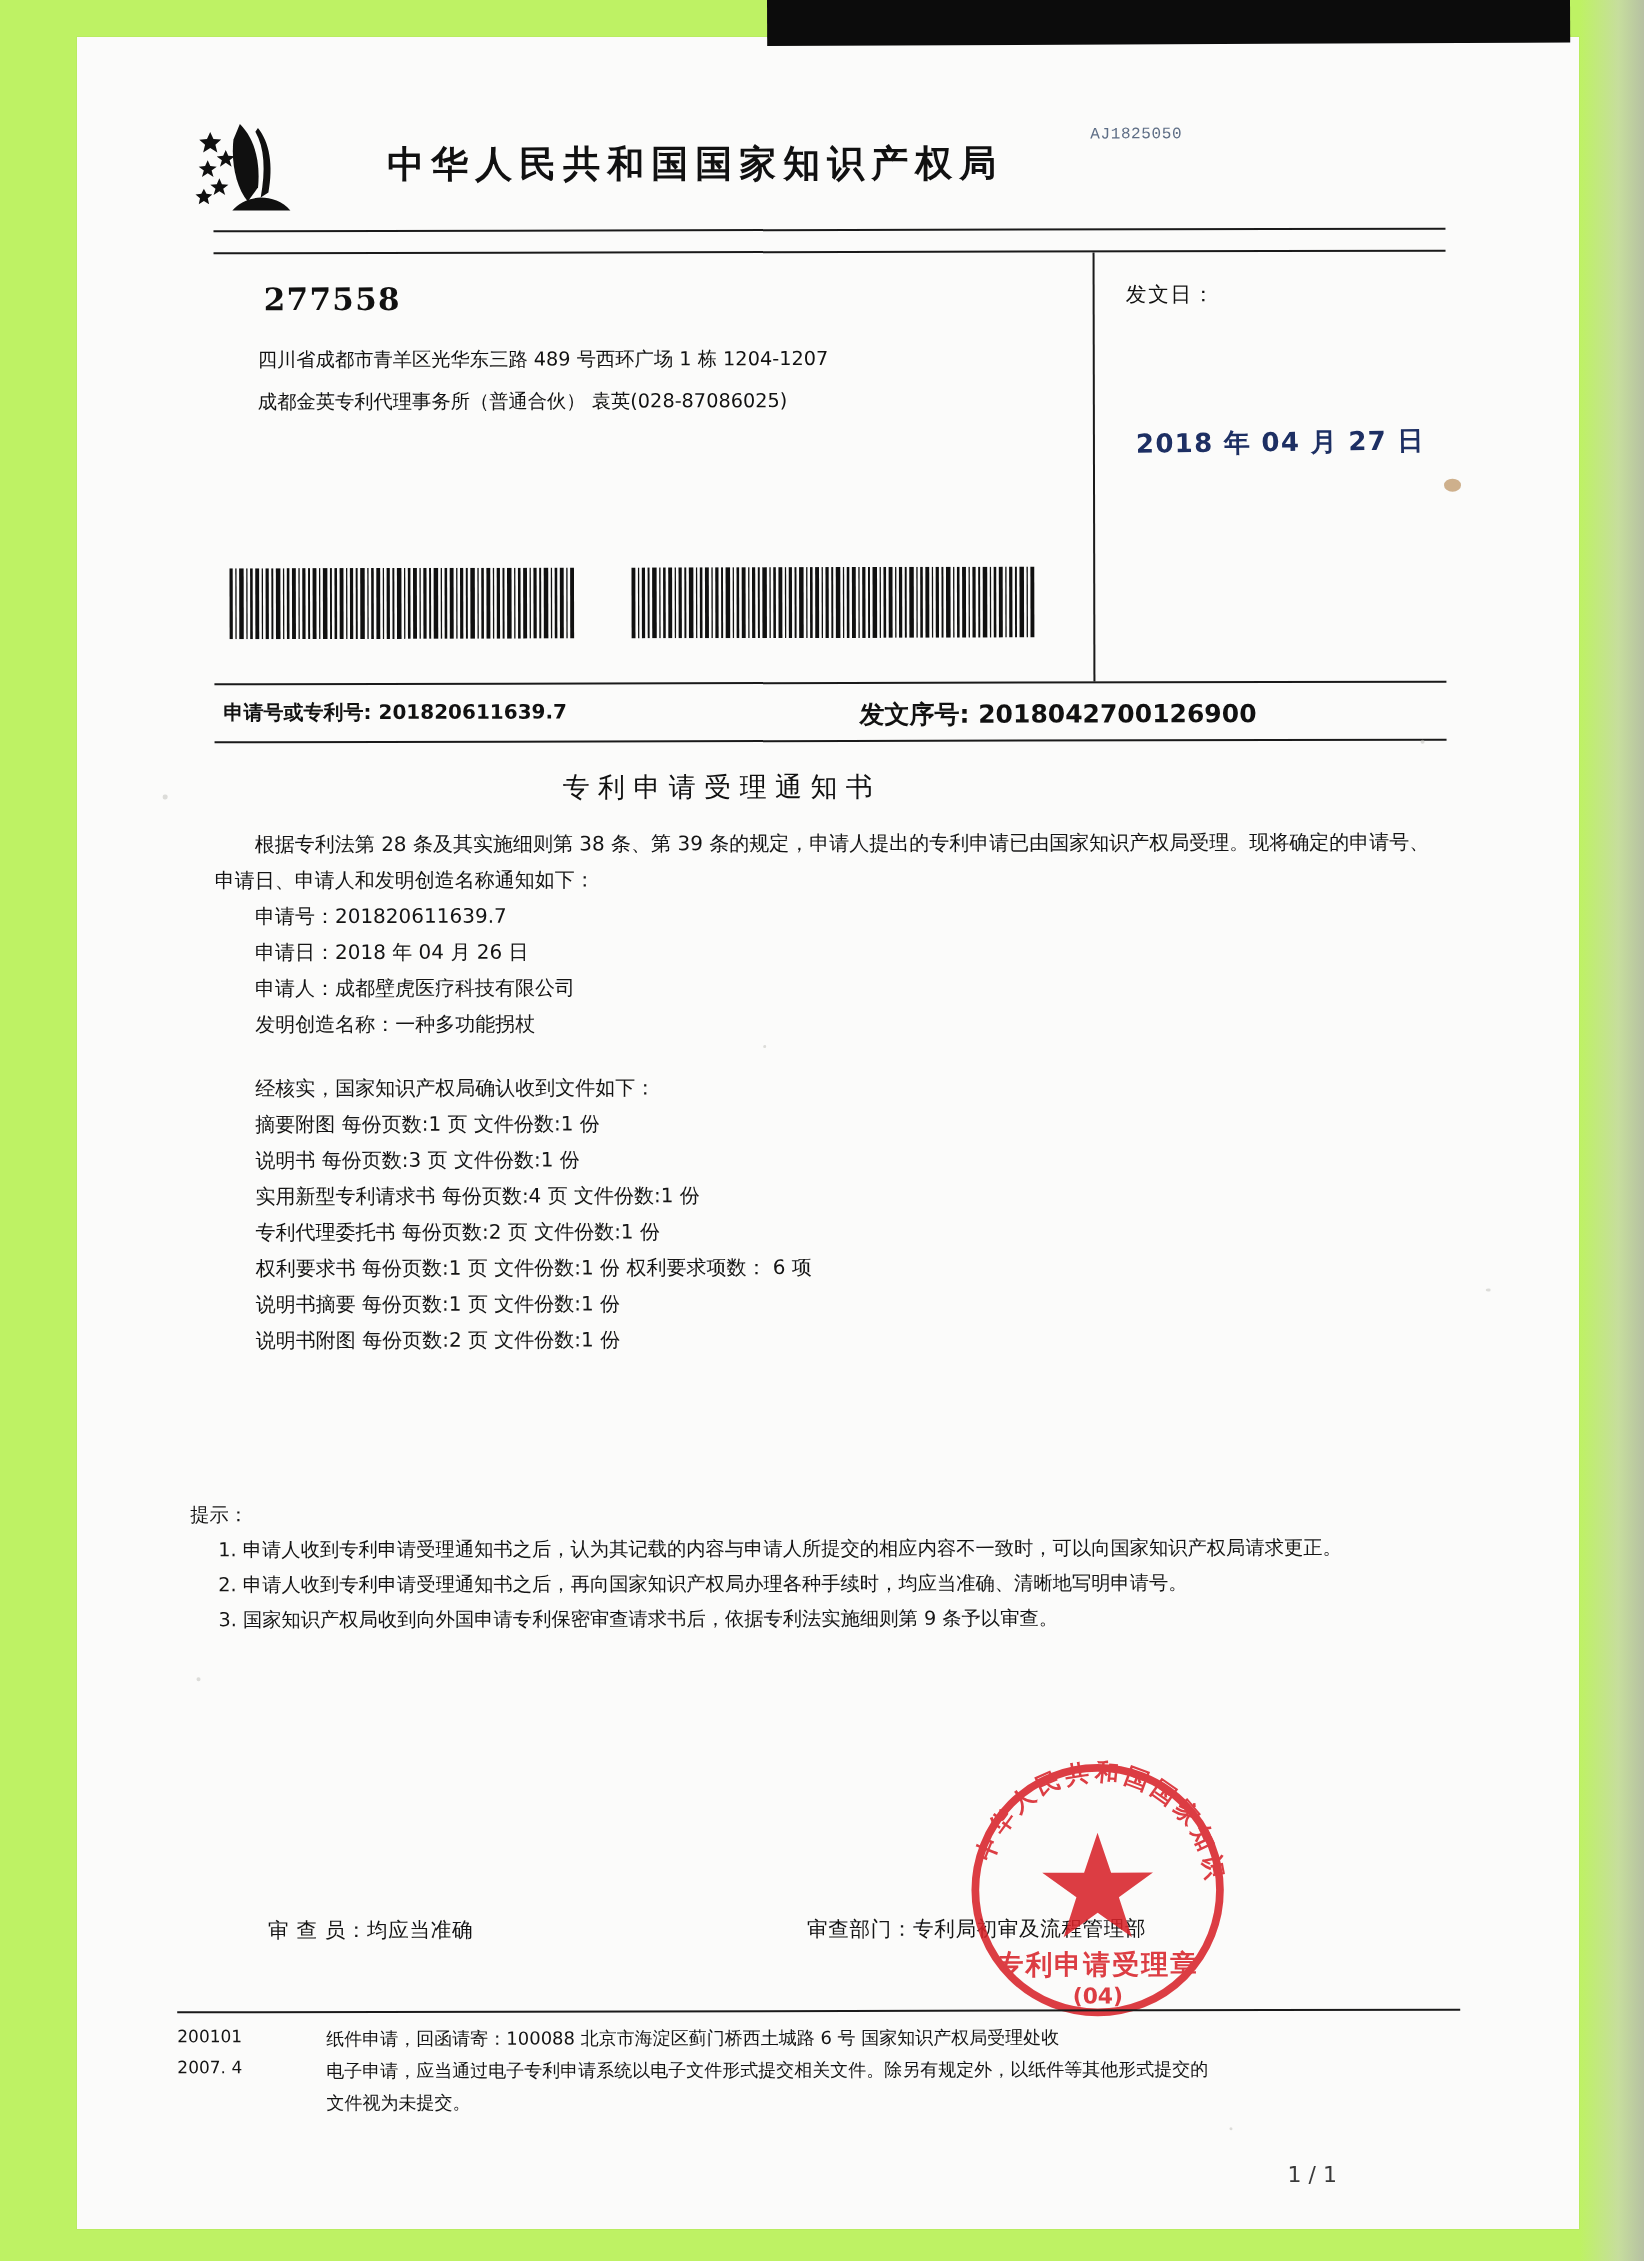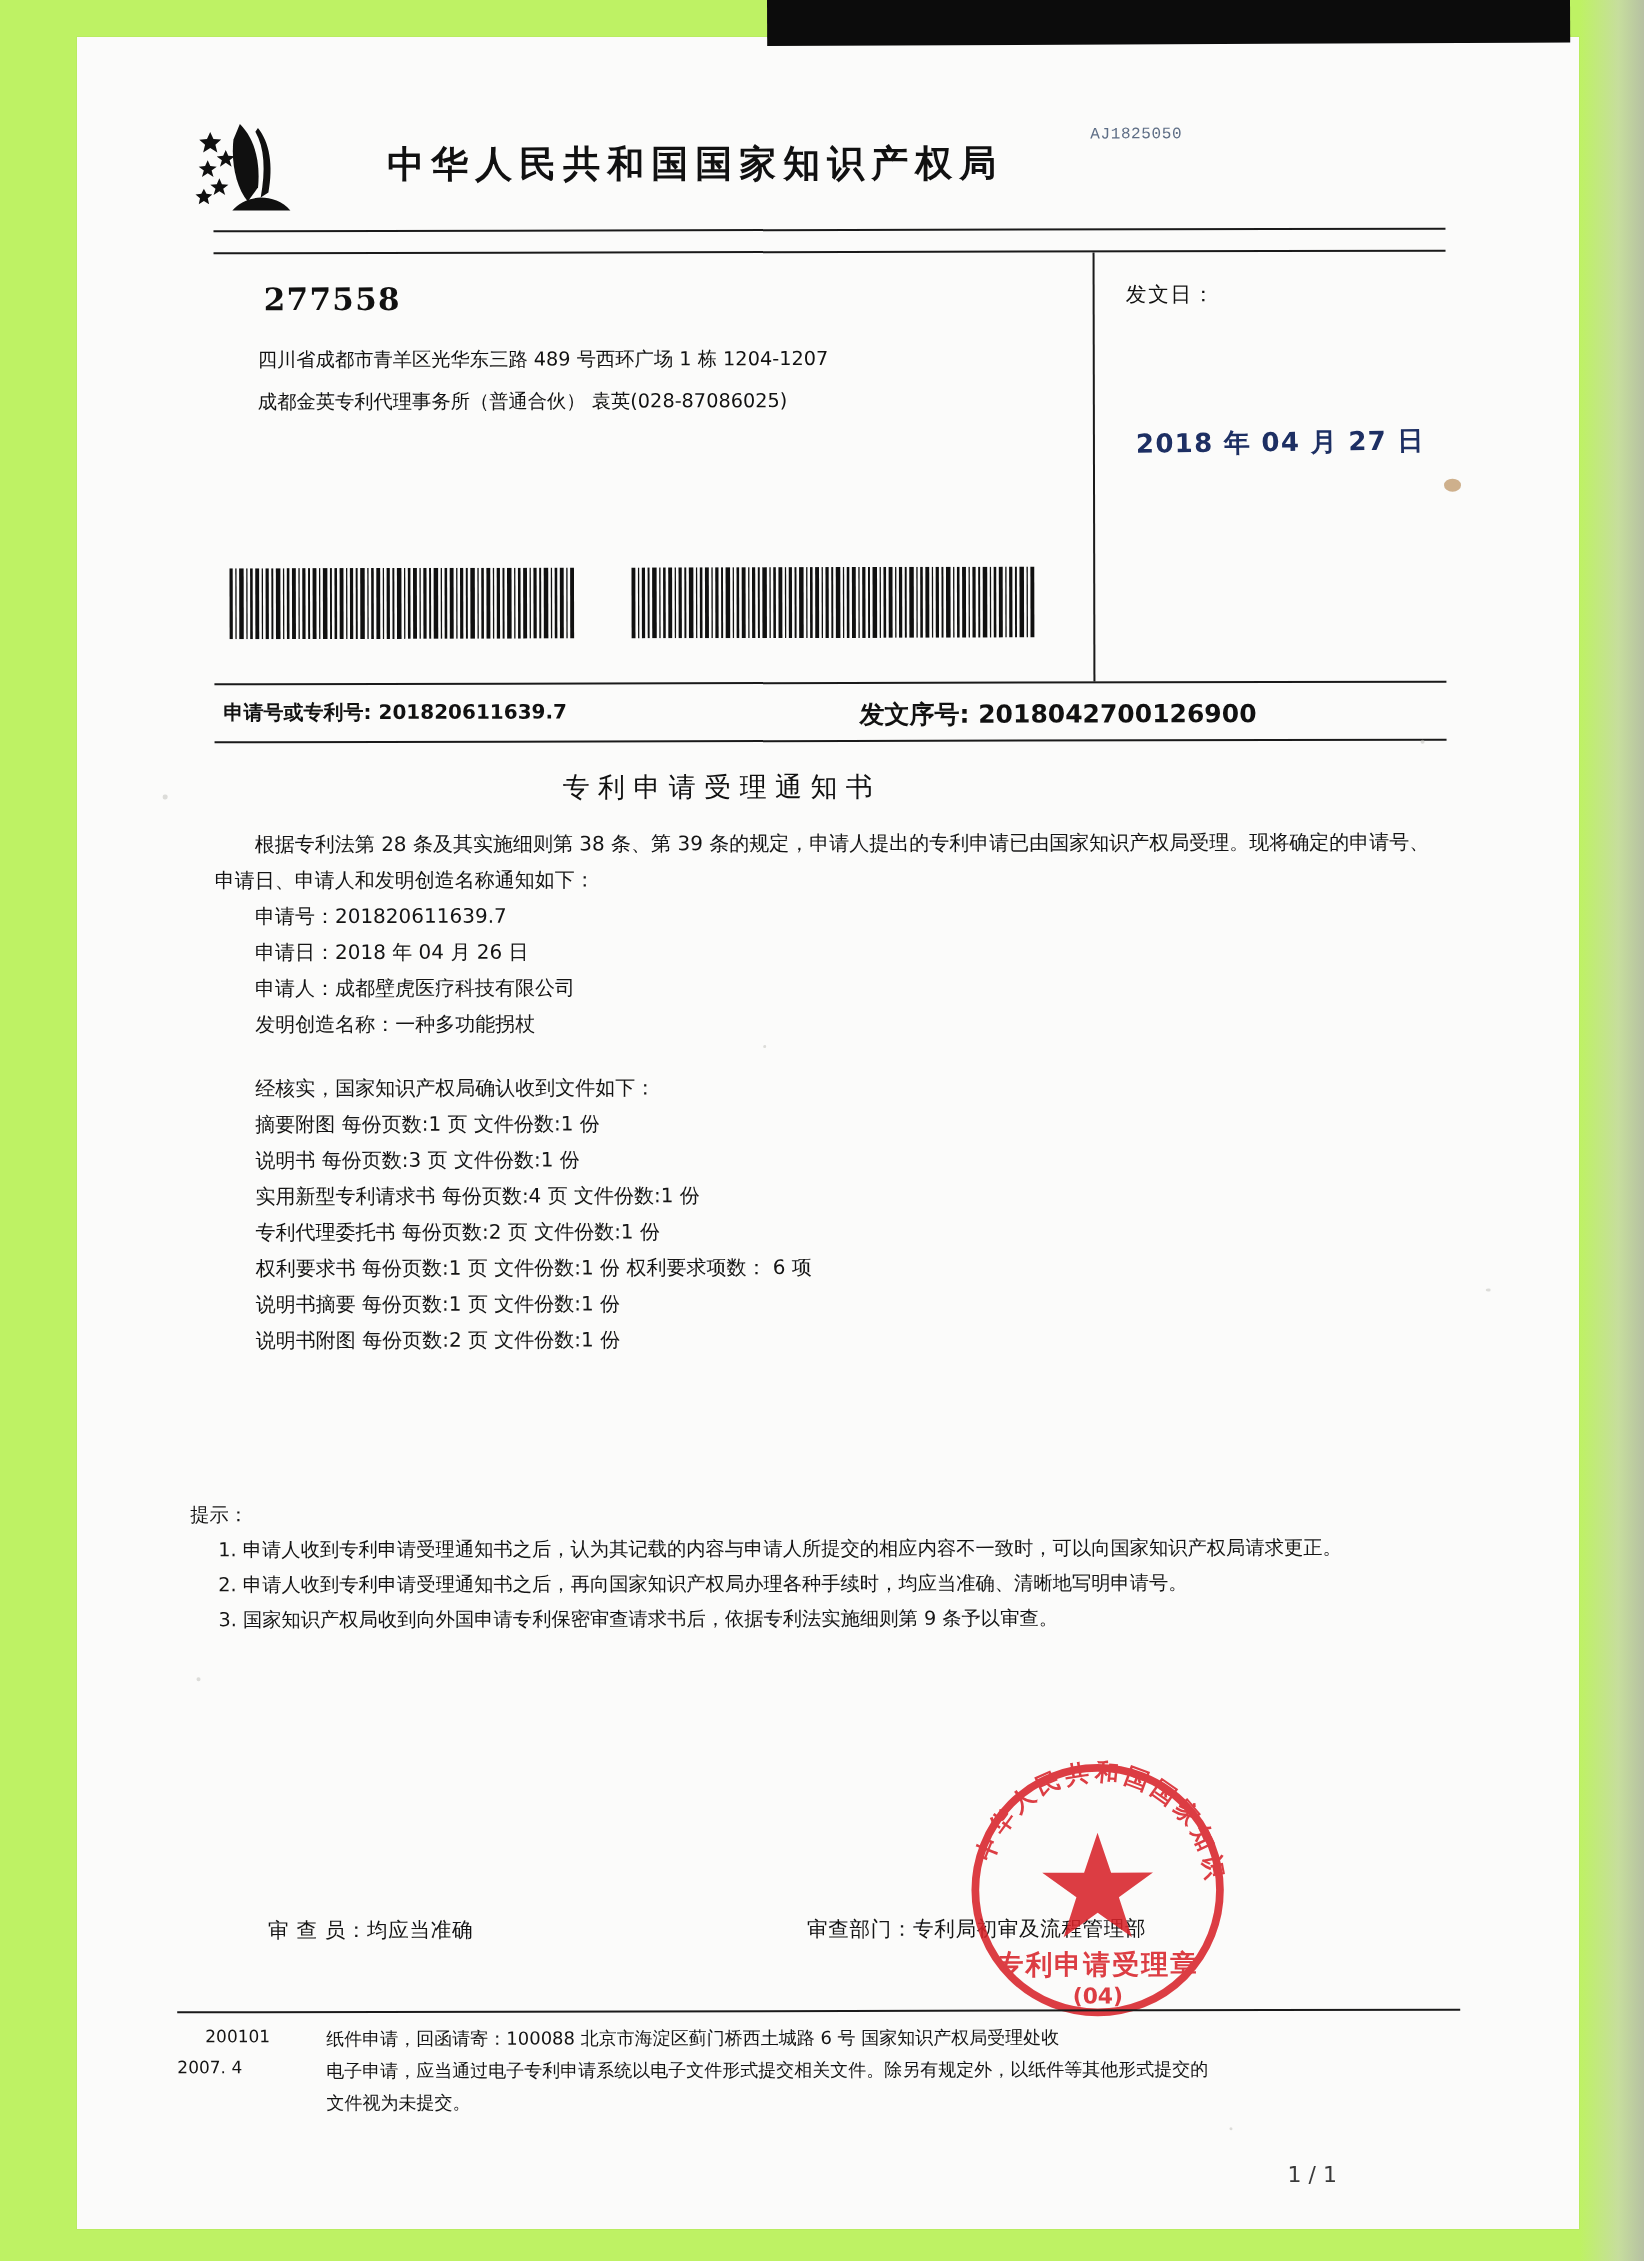--- a/index.html
+++ b/index.html
@@ -255,21 +255,21 @@
     top: 1751px;
     width: 280px;
     height: 280px;
     pointer-events: none;
   }
 
   
   .rule-foot { left: 173px; top: 2010px; width: 1283px; height: 1.9px; background:#1a1a1a; }
   .foot-code1 {
     position: absolute; left: 173px; top: 2025px;
-    font-family: "DejaVu Sans", sans-serif; font-size: 17px; color: #141414; margin-left: 28px;
+    font-family: "DejaVu Sans", sans-serif; font-size: 17px; color: #141414;
   }
   .foot-code2 {
     position: absolute; left: 173px; top: 2056px;
     font-family: "DejaVu Sans", sans-serif; font-size: 17px; color: #141414;
   }
   .foot-body {
     position: absolute; left: 322px; top: 2022px; width: 1135px;
     font-family: "DejaVu Sans", sans-serif; font-size: 18px; line-height: 32px; color: #141414;
   }
   .pagenum {

